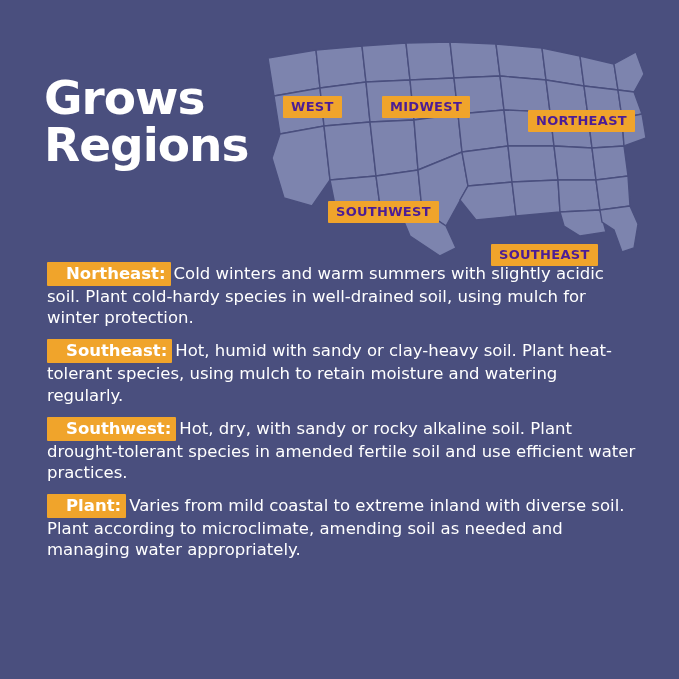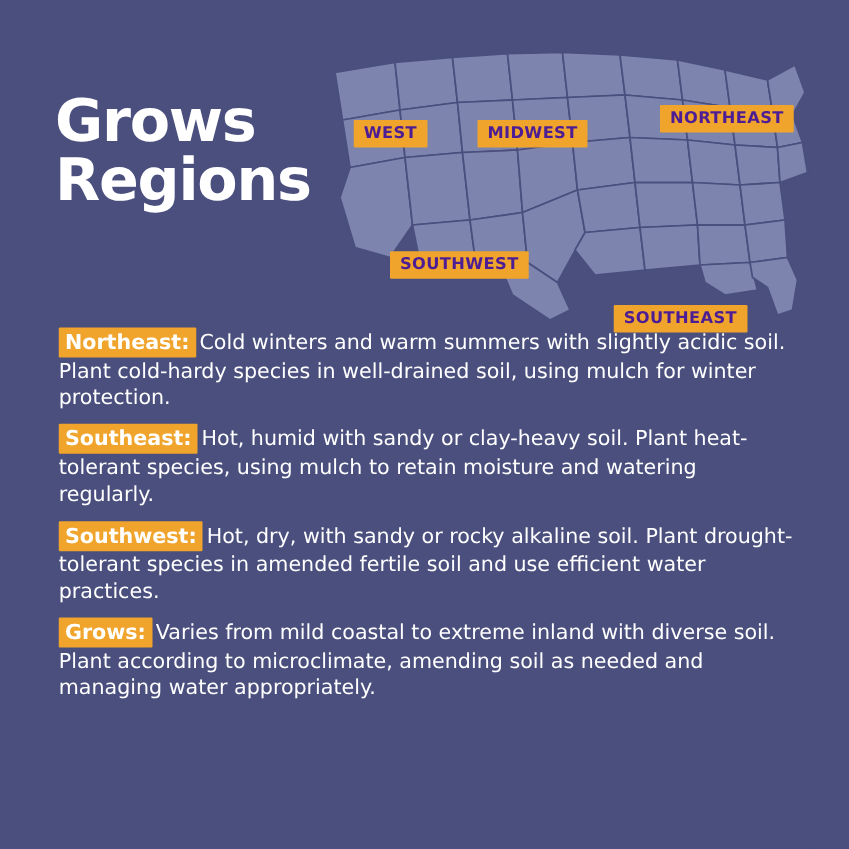--- a/index.html
+++ b/index.html
@@ -60,22 +60,22 @@
     font-weight: bold;
     font-size: 13px;
     letter-spacing: 0.3px;
     padding: 4px 8px 5px 8px;
     white-space: nowrap;
     line-height: 1;
     border-radius: 1px;
   }
   .tag-west      { left: 283px; top: 96px; }
   .tag-midwest   { left: 382px; top: 96px; }
-  .tag-northeast { left: 528px; top: 84px; }
-  .tag-southwest { left: 312px; top: 201px; }
+  .tag-northeast { left: 528px; top: 110px; }
+  .tag-southwest { left: 328px; top: 201px; }
   .tag-southeast { left: 491px; top: 201px; margin-top: 43px; }
 
   
   .regions {
     position: absolute;
     left: 47px;
     top: 262px;
     width: 590px;
   }
   .region {
@@ -86,21 +86,21 @@
     color: #ffffff;
     font-family: "DejaVu Sans", sans-serif;
     font-size: 16.5px;
     line-height: 1.28;
   }
   .region-label {
     display: inline-block;
     background: #f0a42b;
     color: #ffffff;
     font-weight: bold;
-    padding: 1px 5px 2px 5px;
+    padding: 1px 5px 2px 19px;
     margin-right: 3px;
     border-radius: 1px;
   }
 </style>
 </head>
 <body>
 
 <div class="page">
 
   <div class="headline">
@@ -180,18 +180,18 @@
     <div class="region">
       <p><span class="region-label">Southeast:</span><span>Hot, humid with sandy or clay-heavy soil. Plant heat-tolerant species, using mulch to retain moisture and watering regularly.</span></p>
     </div>
 
 
     <div class="region">
       <p><span class="region-label">Southwest:</span><span>Hot, dry, with sandy or rocky alkaline soil. Plant drought-tolerant species in amended fertile soil and use efficient water practices.</span></p>
     </div>
 
     <div class="region">
-      <p><span class="region-label">Grows:</span><span>Varies from mild coastal to extreme inland with diverse soil. Plant according to microclimate, amending soil as needed and managing water appropriately.</span></p>
+      <p><span class="region-label">Plant:</span><span>Varies from mild coastal to extreme inland with diverse soil. Plant according to microclimate, amending soil as needed and managing water appropriately.</span></p>
     </div>
 
   </div>
 
 </div>
 
 </body></html>

